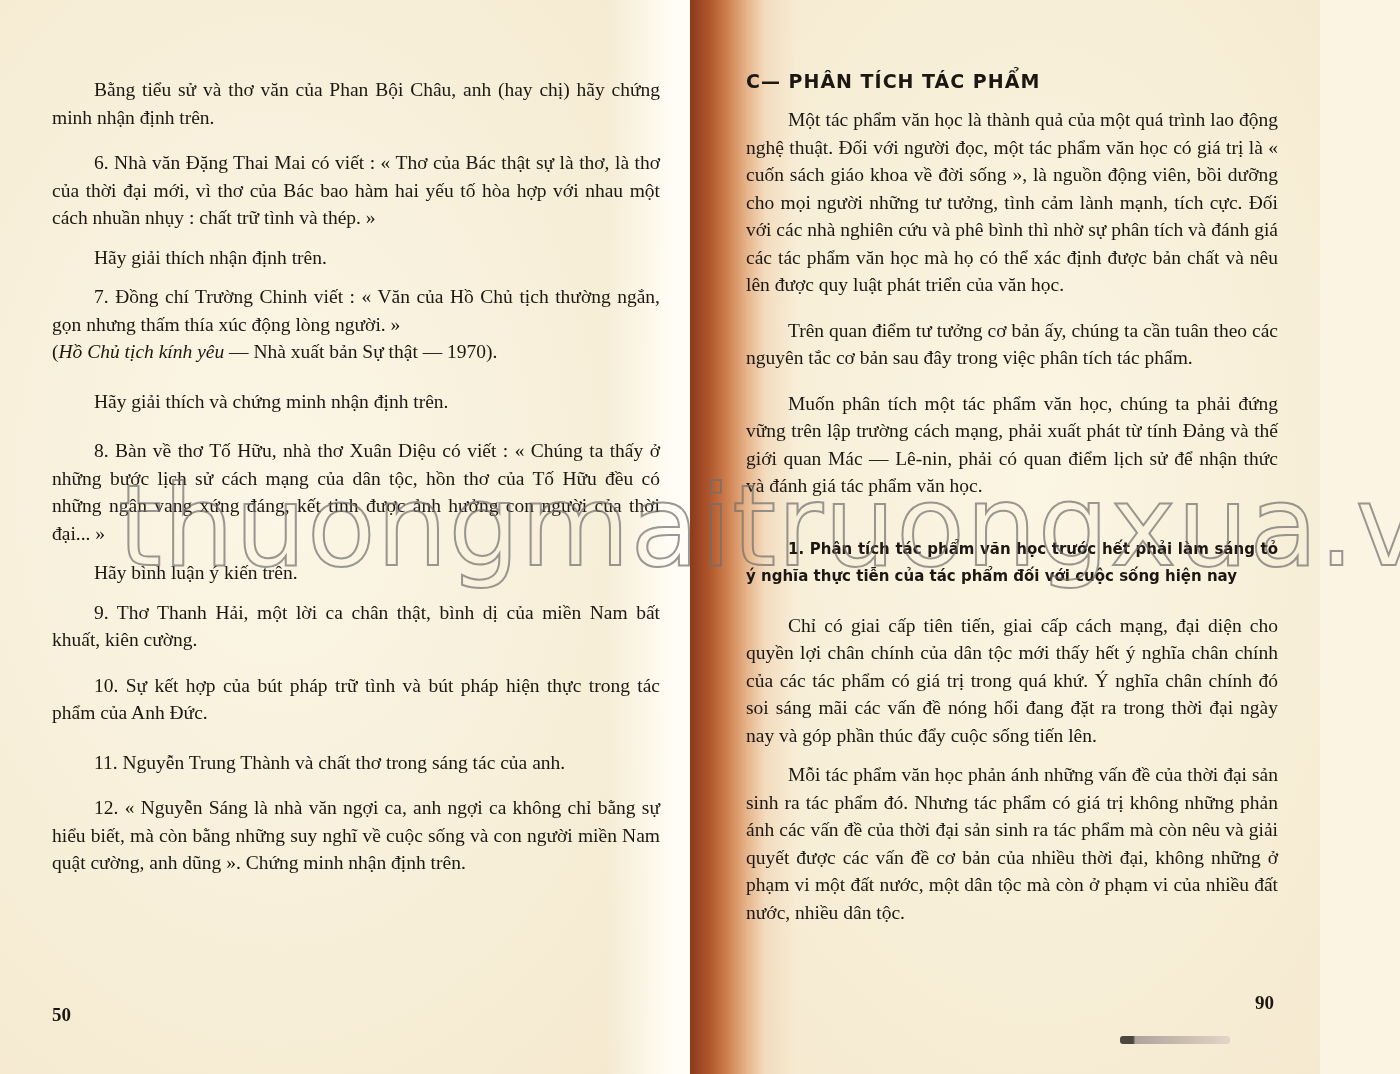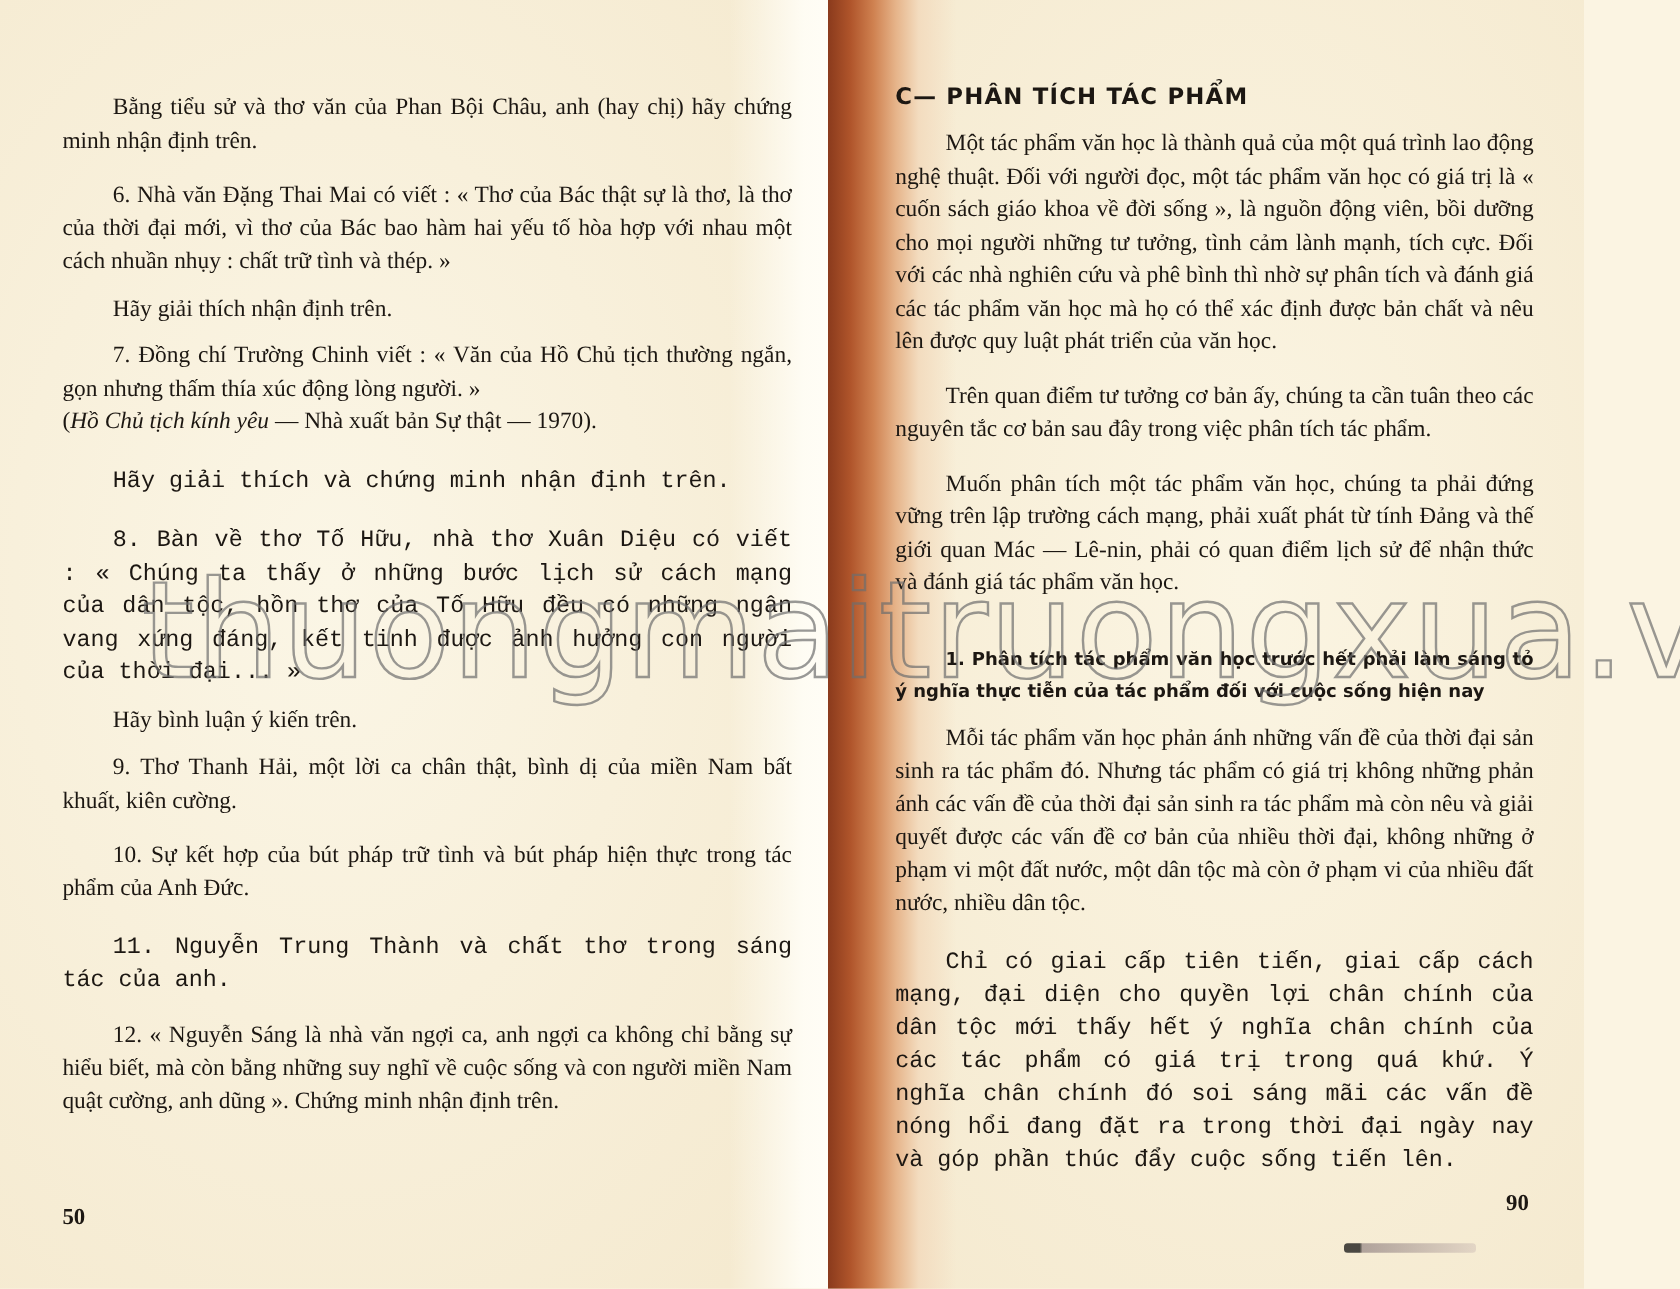--- a/index.html
+++ b/index.html
@@ -23,21 +23,21 @@
     }
     .page.right { width: 630px; padding: 64px 42px 0 56px;
       background:
         linear-gradient(to right, #8a3a1c 0%, #b0552b 3%, #cf8150 6%, #e6b48a 9%, #f3dcbf 12%, rgba(248,238,215,0) 17%),
         radial-gradient(ellipse at 55% 45%, #fbf5e3, #f5ead0 90%);
     }
     .p { font-size: 19.5px; line-height: 27.5px; text-align: justify; margin: 0; }
     .p.indent { text-indent: 42px; }
     .gap-s { margin-top: 12px; }
     .gap-m { margin-top: 18px; }
-    .gap-l { margin-top: 22px; font-family: Liberation Mono, monospace; }
+    .gap-l { margin-top: 22px; }
     .heading {
       font-family: "DejaVu Sans", "Liberation Sans", sans-serif;
       font-weight: 700; font-size: 19px; letter-spacing: 1px; margin: 6px 0 14px 0;
     }
     .subheading {
       font-family: "DejaVu Sans", "Liberation Sans", sans-serif;
       font-weight: 700; font-size: 15px; line-height: 27px; text-align: justify; text-indent: 42px;
       margin: 0;
     }
     .page-number { position: absolute; bottom: 48px; font-size: 19px; font-weight: 700; }
@@ -76,20 +76,20 @@
     <p class="p indent gap-m">12. « Nguyễn Sáng là nhà văn ngợi ca, anh ngợi ca không chỉ bằng sự hiểu biết, mà còn bằng những suy nghĩ về cuộc sống và con người miền Nam quật cường, anh dũng ». Chứng minh nhận định trên.</p>
     <div class="page-number">50</div>
   </div>
 
   <div class="page right">
     <div class="heading">C— PHÂN TÍCH TÁC PHẨM</div>
     <p class="p indent">Một tác phẩm văn học là thành quả của một quá trình lao động nghệ thuật. Đối với người đọc, một tác phẩm văn học có giá trị là « cuốn sách giáo khoa về đời sống », là nguồn động viên, bồi dưỡng cho mọi người những tư tưởng, tình cảm lành mạnh, tích cực. Đối với các nhà nghiên cứu và phê bình thì nhờ sự phân tích và đánh giá các tác phẩm văn học mà họ có thể xác định được bản chất và nêu lên được quy luật phát triển của văn học.</p>
     <p class="p indent gap-m">Trên quan điểm tư tưởng cơ bản ấy, chúng ta cần tuân theo các nguyên tắc cơ bản sau đây trong việc phân tích tác phẩm.</p>
     <p class="p indent gap-m">Muốn phân tích một tác phẩm văn học, chúng ta phải đứng vững trên lập trường cách mạng, phải xuất phát từ tính Đảng và thế giới quan Mác — Lê-nin, phải có quan điểm lịch sử để nhận thức và đánh giá tác phẩm văn học.</p>
     <p class="subheading gap-l" style="margin-top:36px">1. Phân tích tác phẩm văn học trước hết phải làm sáng tỏ ý nghĩa thực tiễn của tác phẩm đối với cuộc sống hiện nay</p>
+    <p class="p indent gap-l">Chỉ có giai cấp tiên tiến, giai cấp cách mạng, đại diện cho quyền lợi chân chính của dân tộc mới thấy hết ý nghĩa chân chính của các tác phẩm có giá trị trong quá khứ. Ý nghĩa chân chính đó soi sáng mãi các vấn đề nóng hổi đang đặt ra trong thời đại ngày nay và góp phần thúc đẩy cuộc sống tiến lên.</p>
     <p class="p indent gap-s">Mỗi tác phẩm văn học phản ánh những vấn đề của thời đại sản sinh ra tác phẩm đó. Nhưng tác phẩm có giá trị không những phản ánh các vấn đề của thời đại sản sinh ra tác phẩm mà còn nêu và giải quyết được các vấn đề cơ bản của nhiều thời đại, không những ở phạm vi một đất nước, một dân tộc mà còn ở phạm vi của nhiều đất nước, nhiều dân tộc.</p>
-    <p class="p indent gap-l">Chỉ có giai cấp tiên tiến, giai cấp cách mạng, đại diện cho quyền lợi chân chính của dân tộc mới thấy hết ý nghĩa chân chính của các tác phẩm có giá trị trong quá khứ. Ý nghĩa chân chính đó soi sáng mãi các vấn đề nóng hổi đang đặt ra trong thời đại ngày nay và góp phần thúc đẩy cuộc sống tiến lên.</p>
     <div class="page-number">90</div>
     <div class="ink-blot"></div>
   </div>
 </div>
 
 <div class="watermark">thuongmaitruongxua.vn</div>
 
 </body></html>

